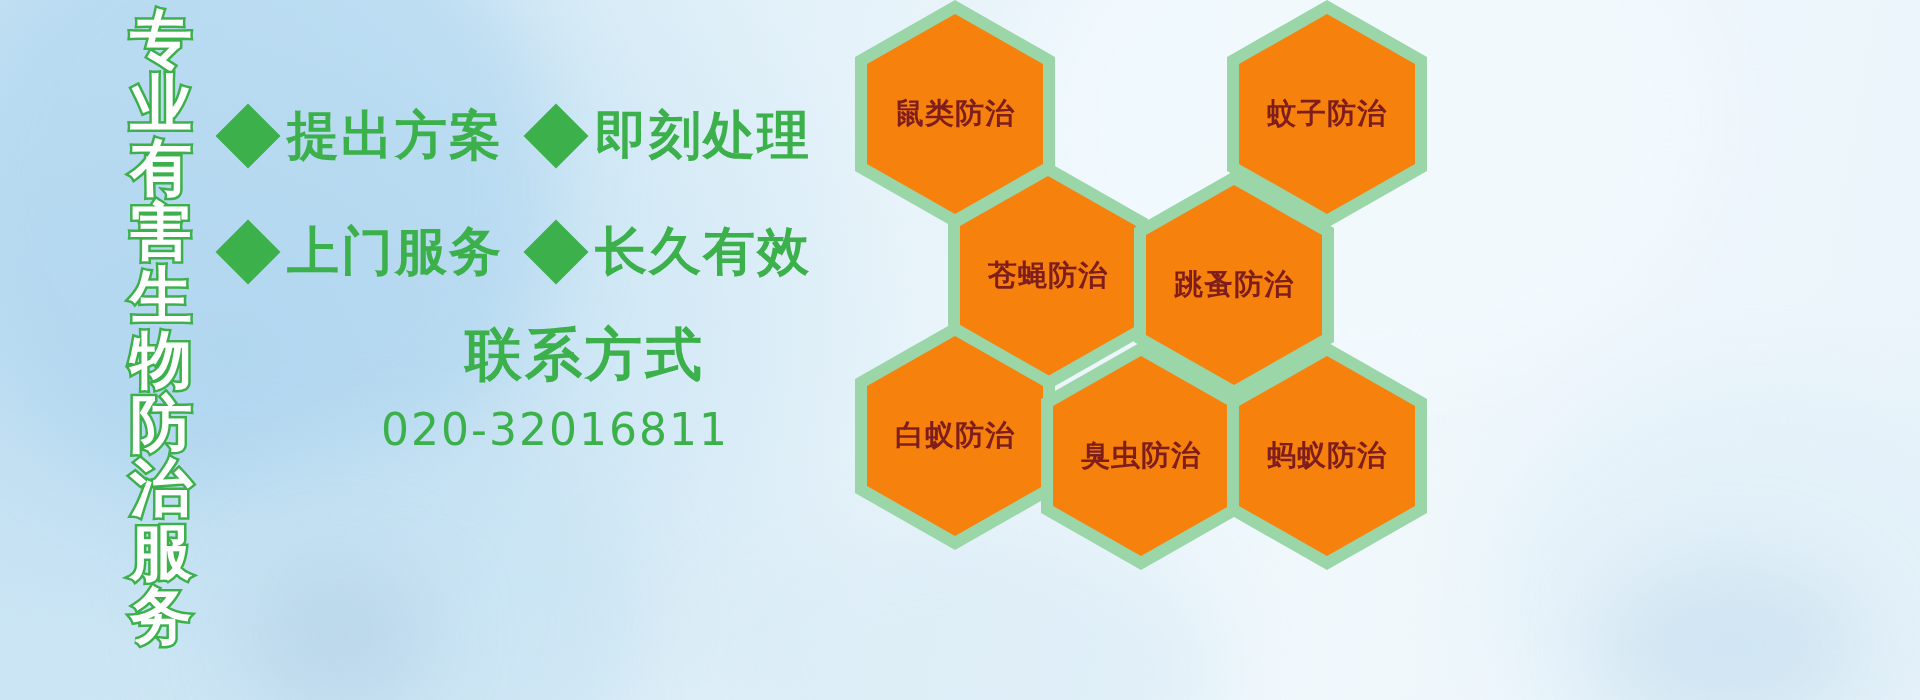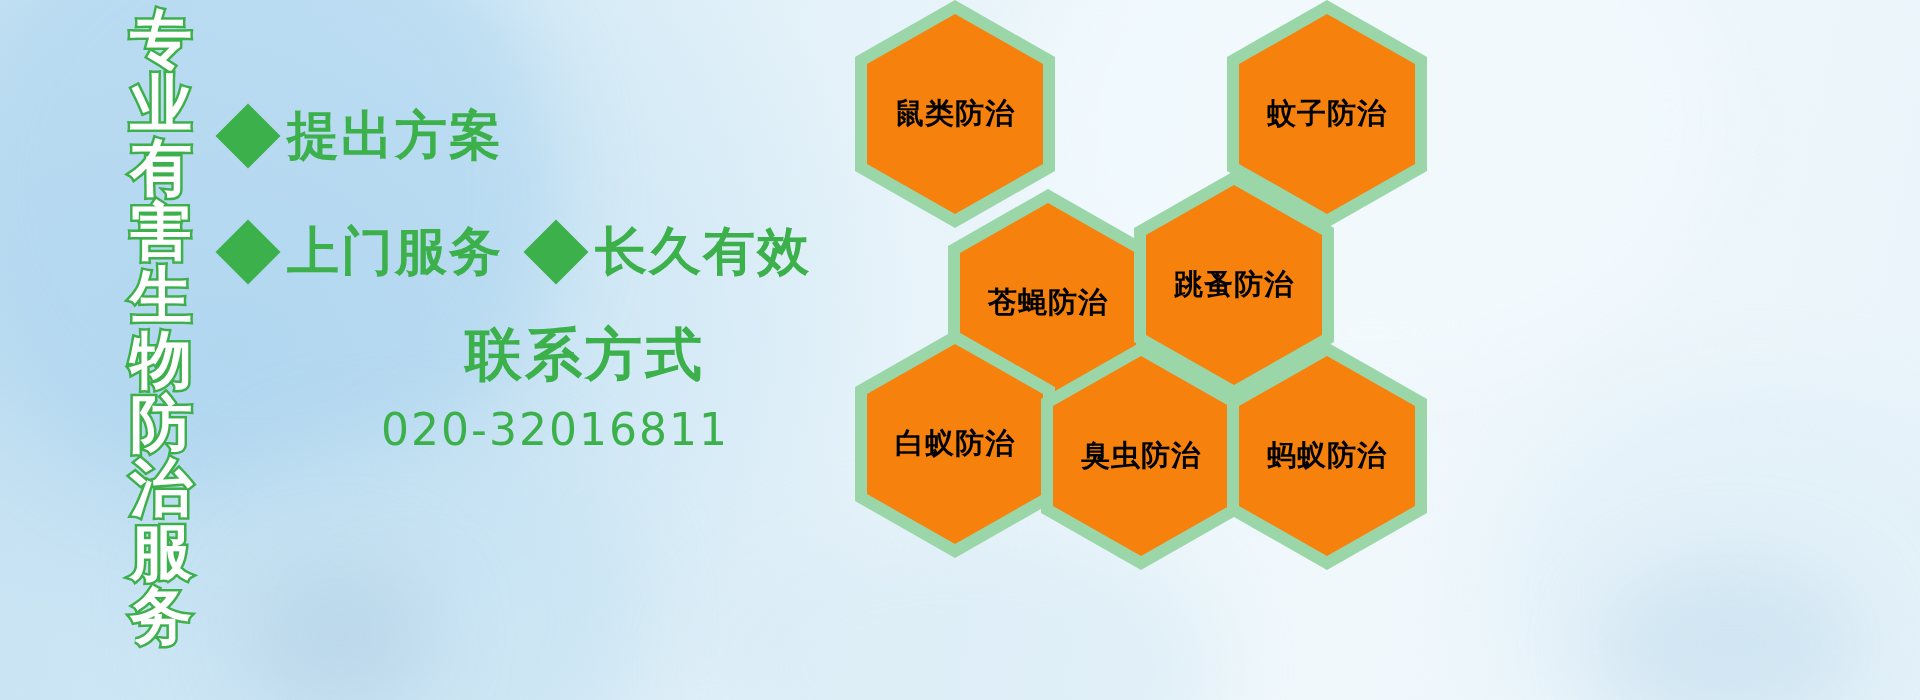--- a/index.html
+++ b/index.html
@@ -92,21 +92,21 @@
     display:flex; align-items:center; justify-content:center;
   }
   .hex-inner {
     width:176px; height:200px;
     -webkit-clip-path: polygon(50% 0%, 100% 25%, 100% 75%, 50% 100%, 0% 75%, 0% 25%);
     clip-path: polygon(50% 0%, 100% 25%, 100% 75%, 50% 100%, 0% 75%, 0% 25%);
     background:#f6820d;
     display:flex; align-items:center; justify-content:center;
   }
   .hex-label {
-    color:#000000;
+    color:#7f1d1d;
     font-size:29px;
     font-weight:bold;
     letter-spacing:1px;
     white-space:nowrap;
     text-align:center;
   }
 </style>
 </head>
 <body>
 
@@ -132,20 +132,24 @@
     <span class="vt-char">服</span>
     <span class="vt-char">务</span>
   </div>
 
   <div id="features">
     <div class="feature-row">
       <div class="feature-item">
         <span class="diamond"></span>
         <span class="feature-label">提出方案</span>
       </div>
+      <div class="feature-item">
+        <span class="diamond"></span>
+        <span class="feature-label">即刻处理</span>
+      </div>
     </div>
     <div class="feature-row">
       <div class="feature-item">
         <span class="diamond"></span>
         <span class="feature-label">上门服务</span>
       </div>
       <div class="feature-item">
         <span class="diamond"></span>
         <span class="feature-label">长久有效</span>
       </div>
@@ -165,33 +169,33 @@
       </div>
     </div>
 
 
     <div class="hex" style="left:372px; top:18px;">
       <div class="hex-inner">
         <span class="hex-label">蚊子防治</span>
       </div>
     </div>
 
-    <div class="hex" style="left:93px;  top:207px;">
+    <div class="hex" style="left:93px;  top:180px;">
       <div class="hex-inner">
         <span class="hex-label">苍蝇防治</span>
       </div>
     </div>
 
     <div class="hex" style="left:279px; top:189px;">
       <div class="hex-inner">
         <span class="hex-label">跳蚤防治</span>
       </div>
     </div>
 
-    <div class="hex" style="left:0px;   top:348px;">
+    <div class="hex" style="left:0px;   top:340px;">
       <div class="hex-inner">
         <span class="hex-label">白蚁防治</span>
       </div>
     </div>
 
     <div class="hex" style="left:186px; top:360px;">
       <div class="hex-inner">
         <span class="hex-label">臭虫防治</span>
       </div>
     </div>

